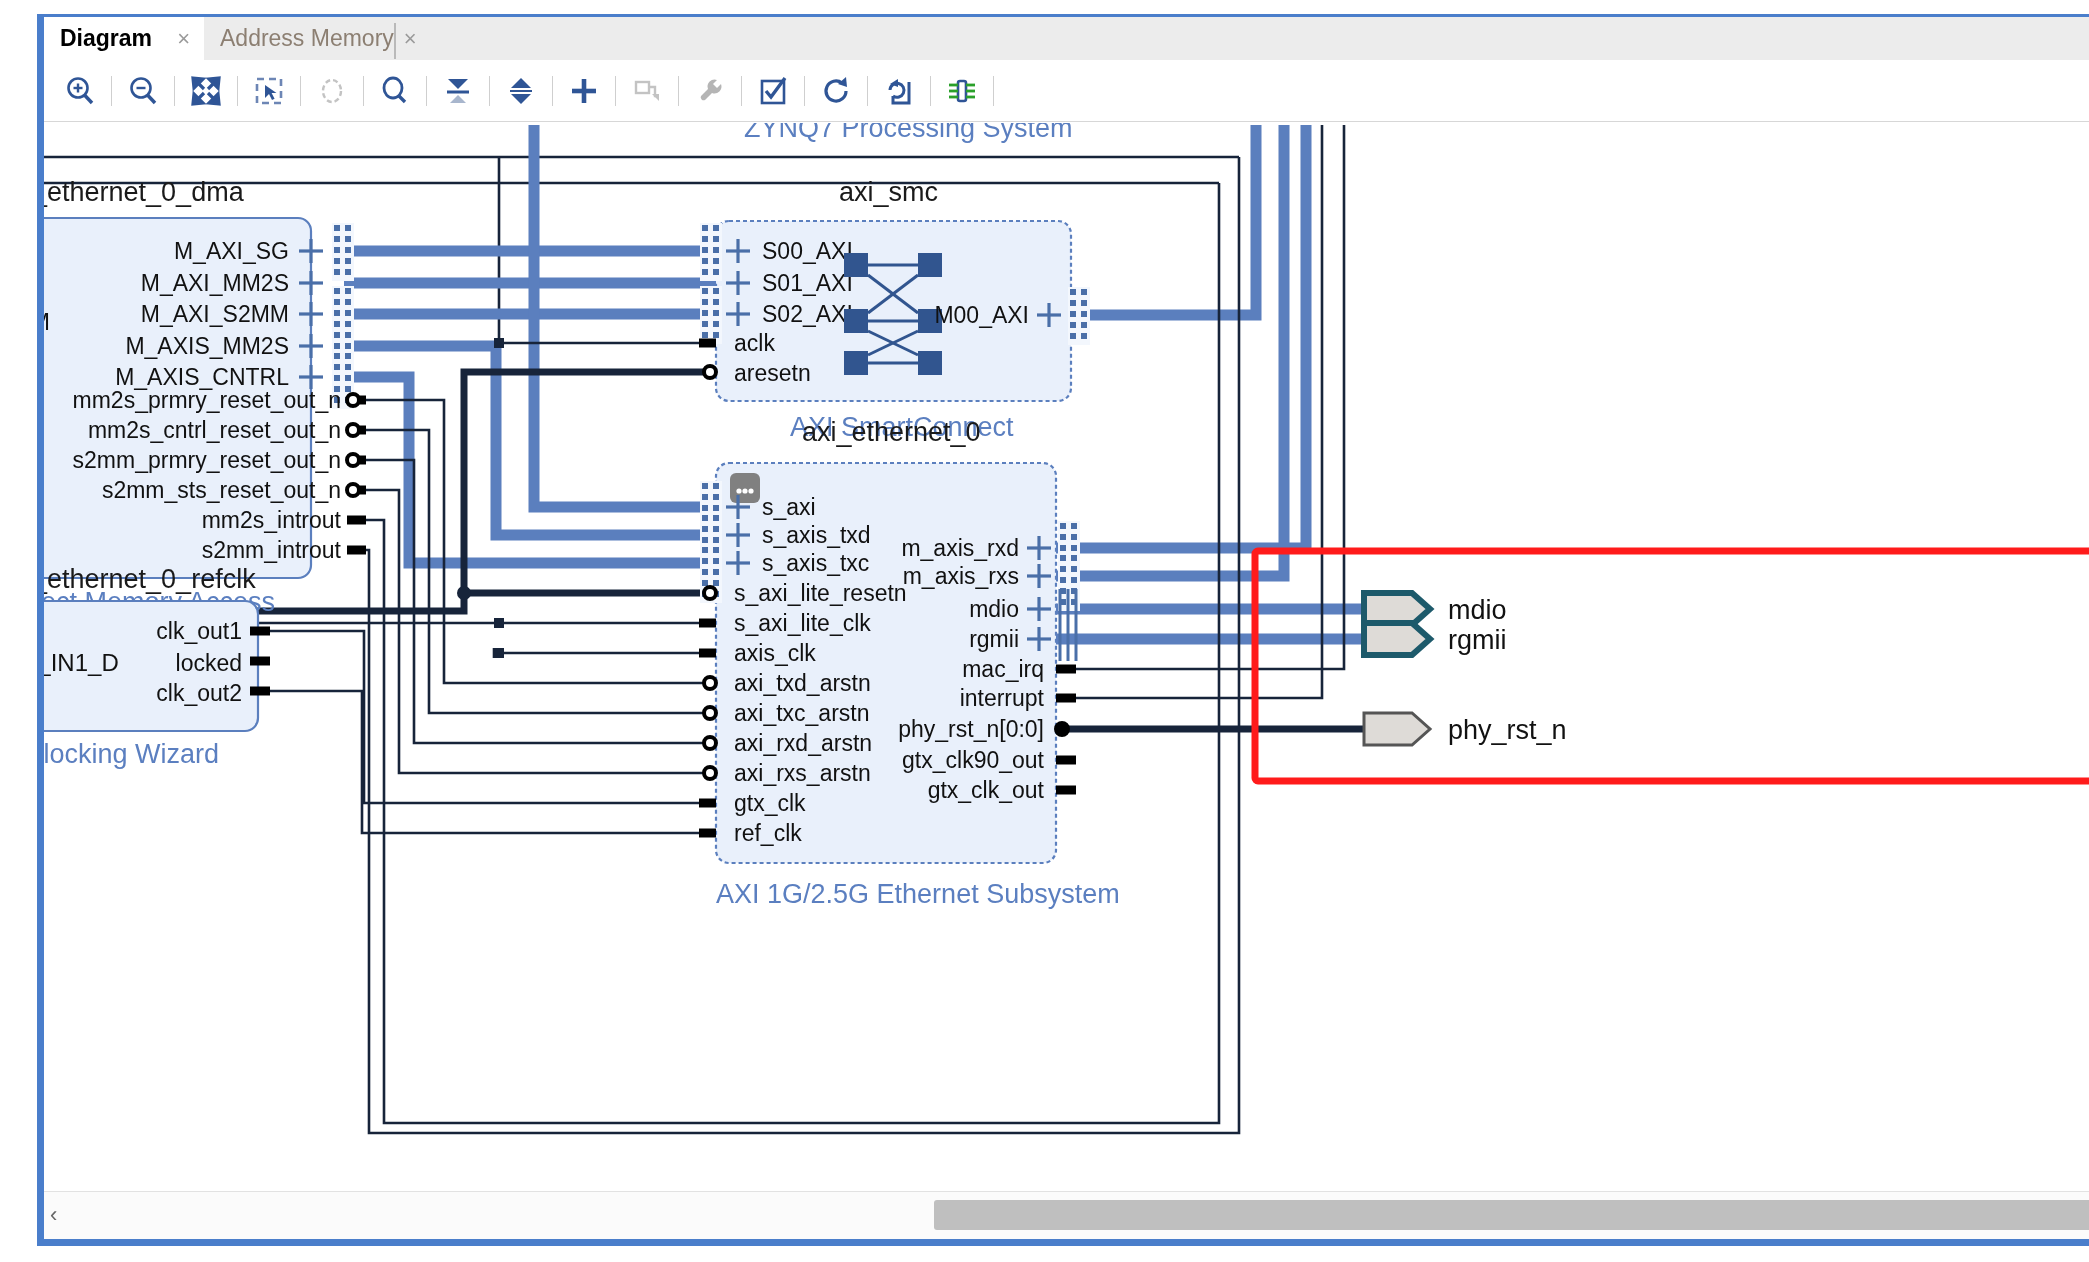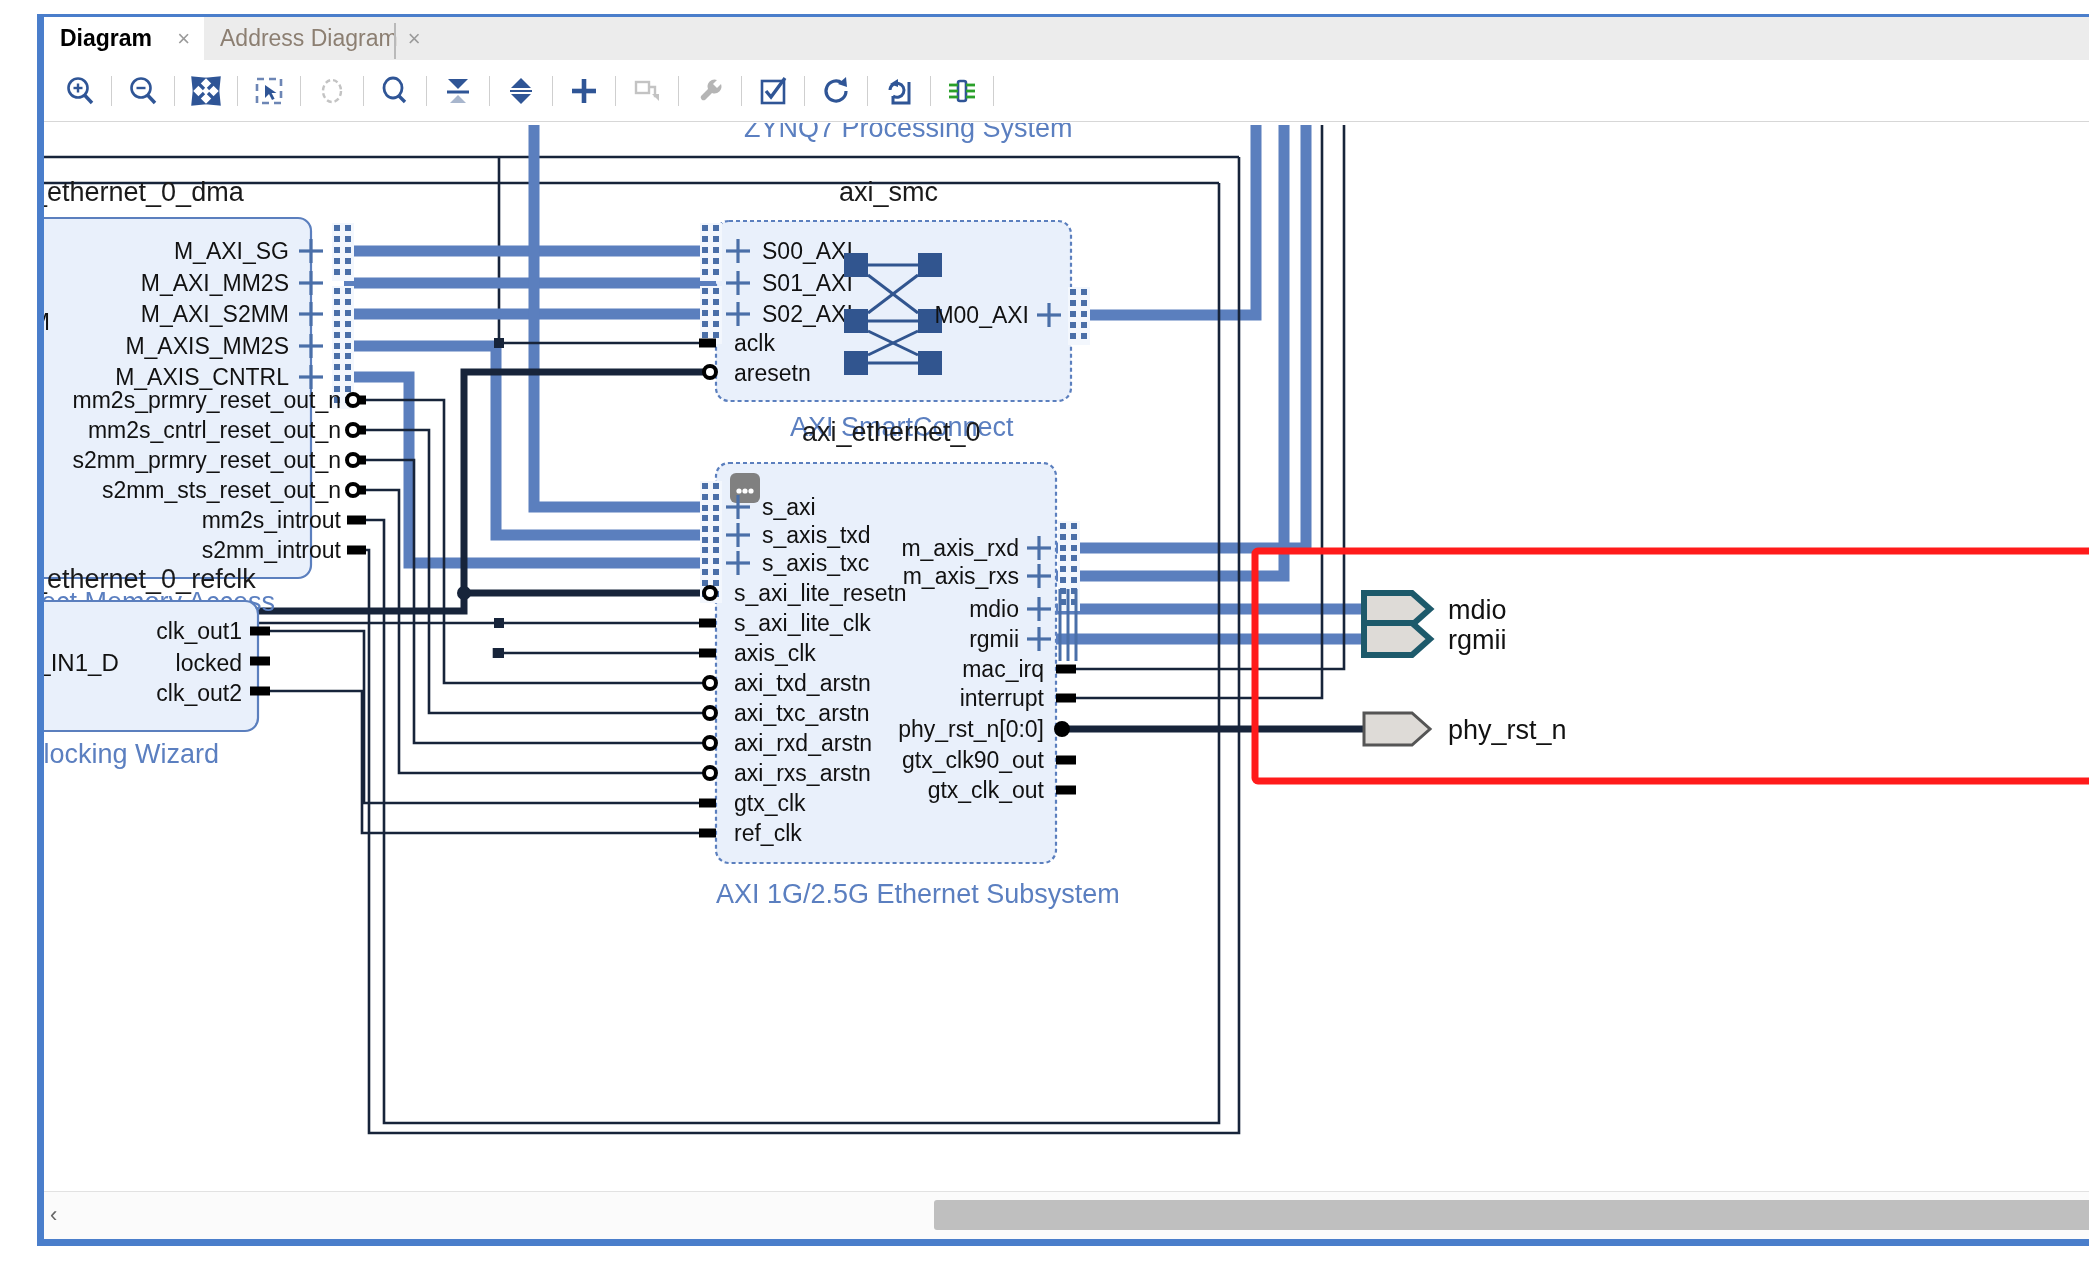--- a/index.html
+++ b/index.html
@@ -152,21 +152,21 @@
 
     <div class="tabbar">
       <div class="tabbar-fill"></div>
 
       <div class="tab active">
         <span>Diagram</span>
         <span class="close">×</span>
       </div>
 
       <div class="tab inactive">
-        <span>Address Diagram</span>
+        <span>Address Memory</span>
         <span class="close">×</span>
       </div>
 
       <div class="tab-divider"></div>
     </div>
 
     <div class="toolbar">
 
       <div class="tb-btn">
         <svg width="34" height="34" viewBox="0 0 34 34">

